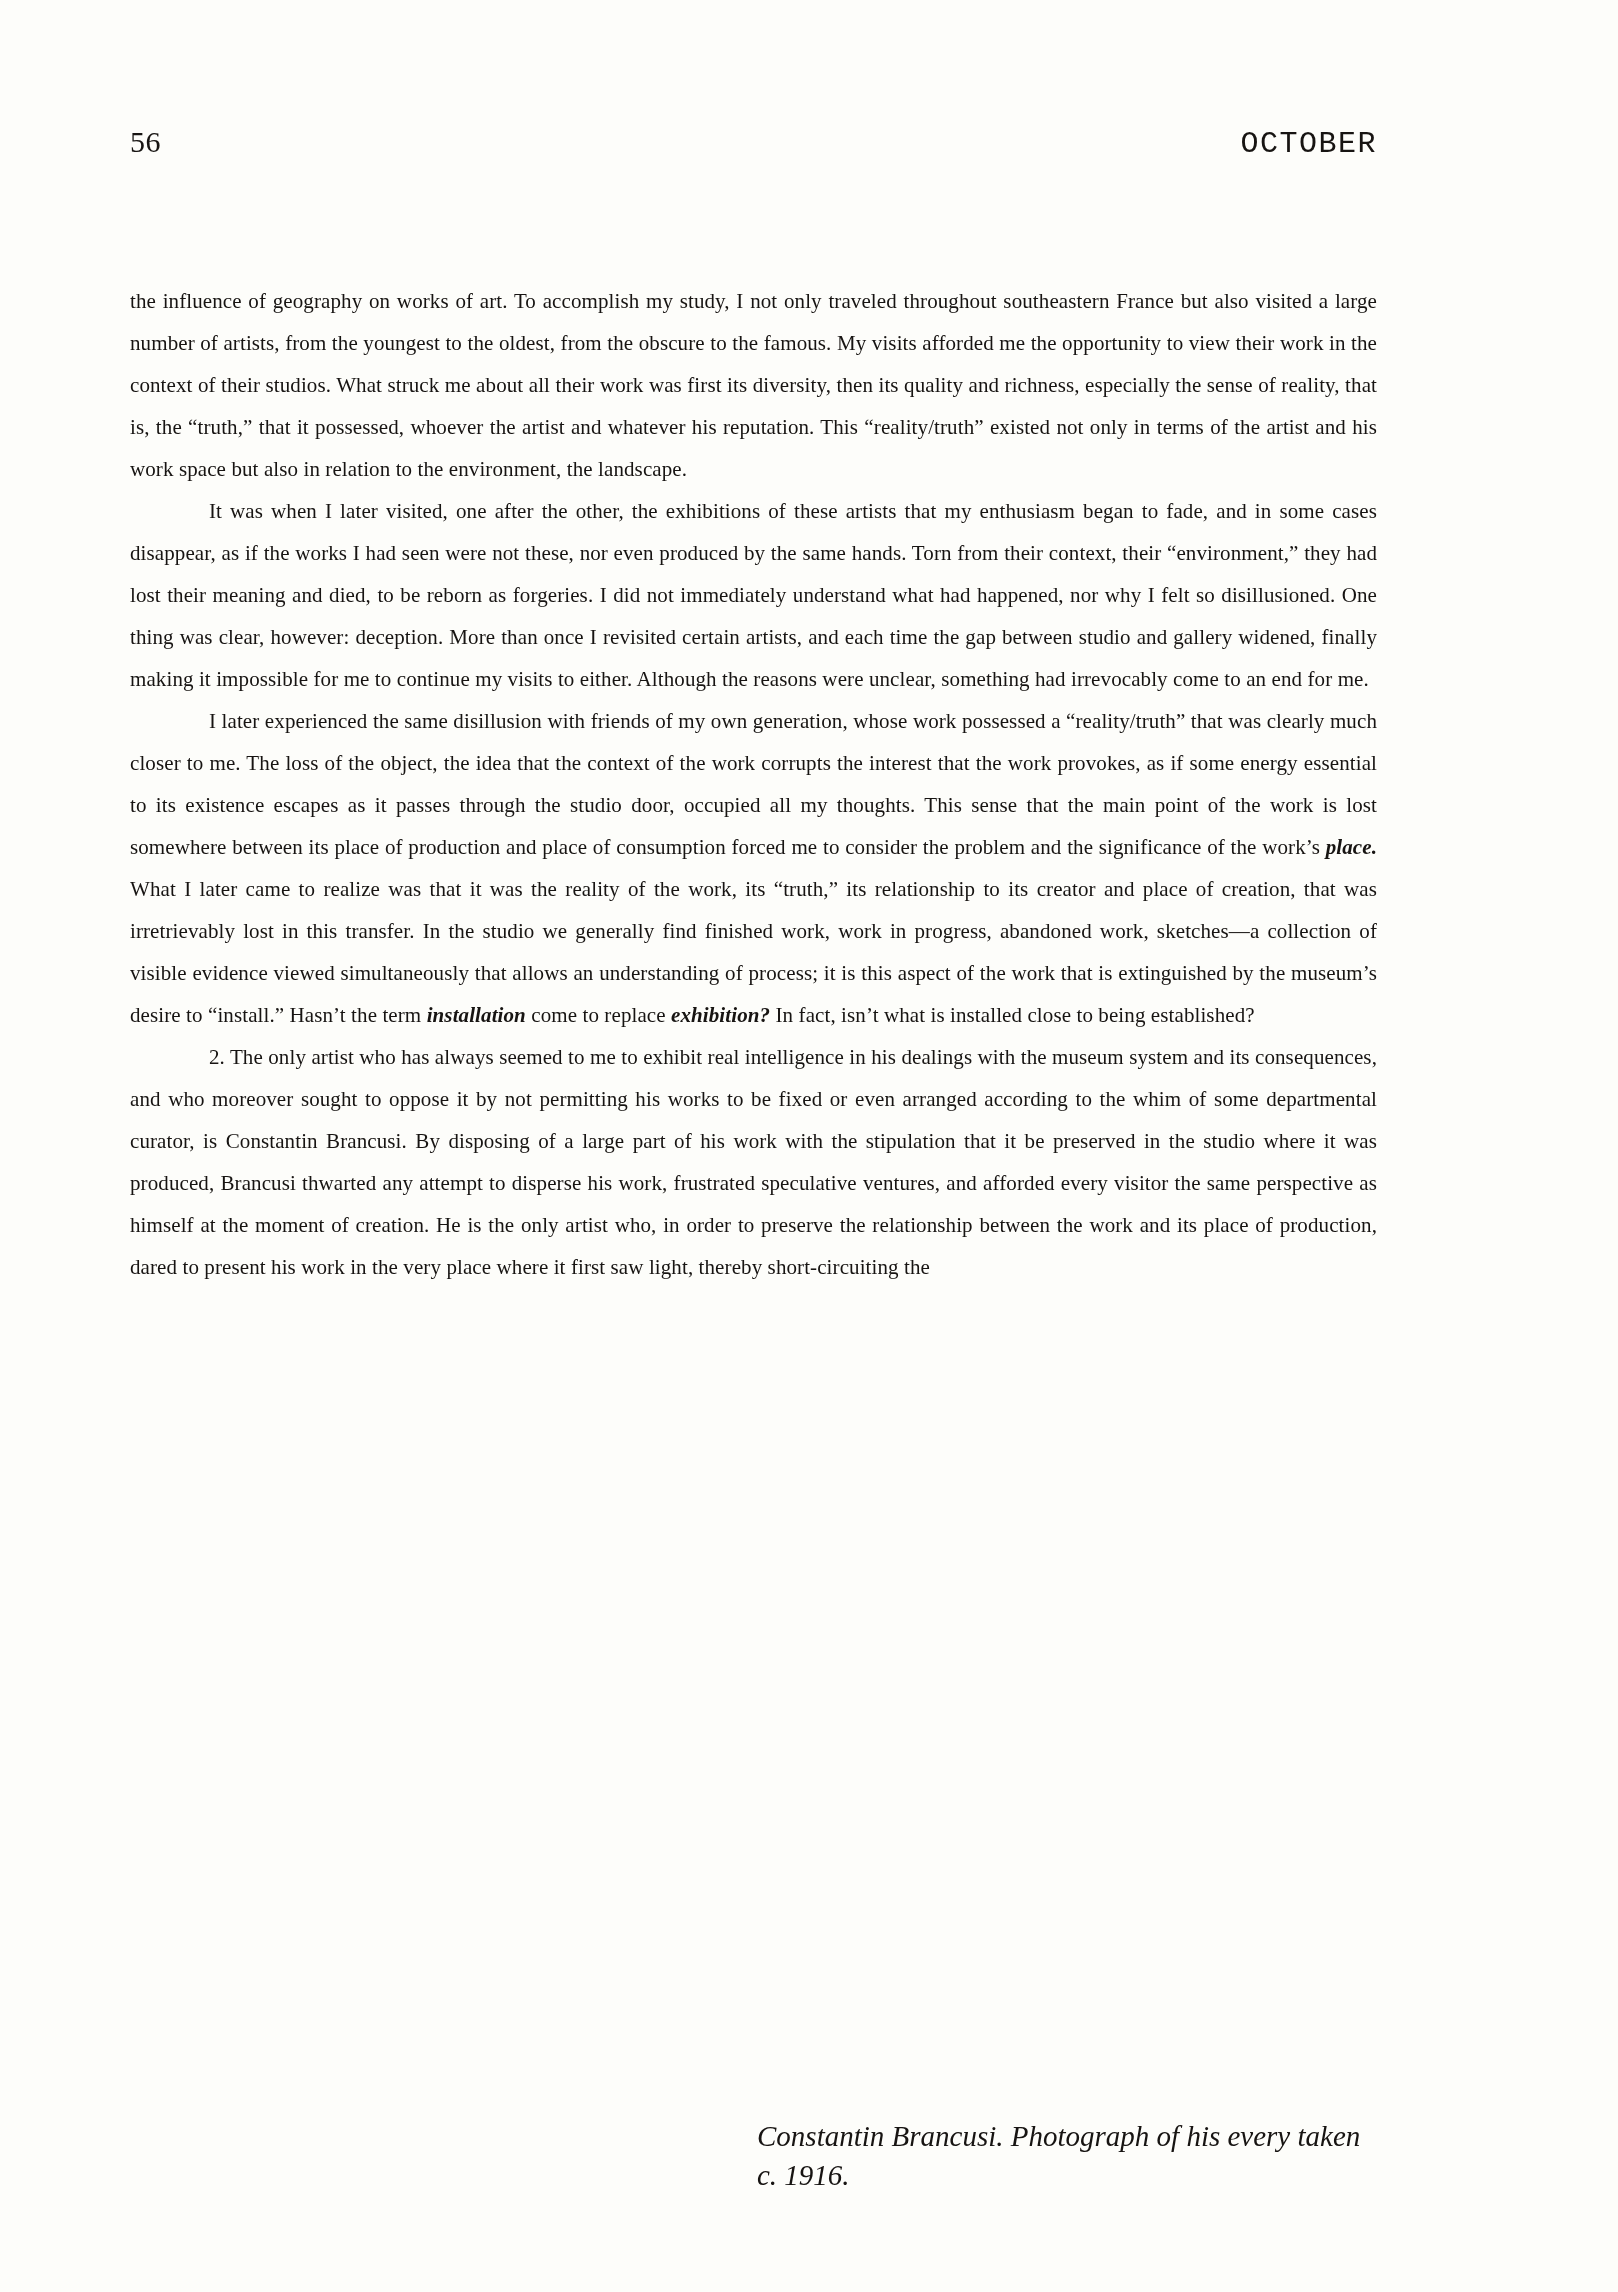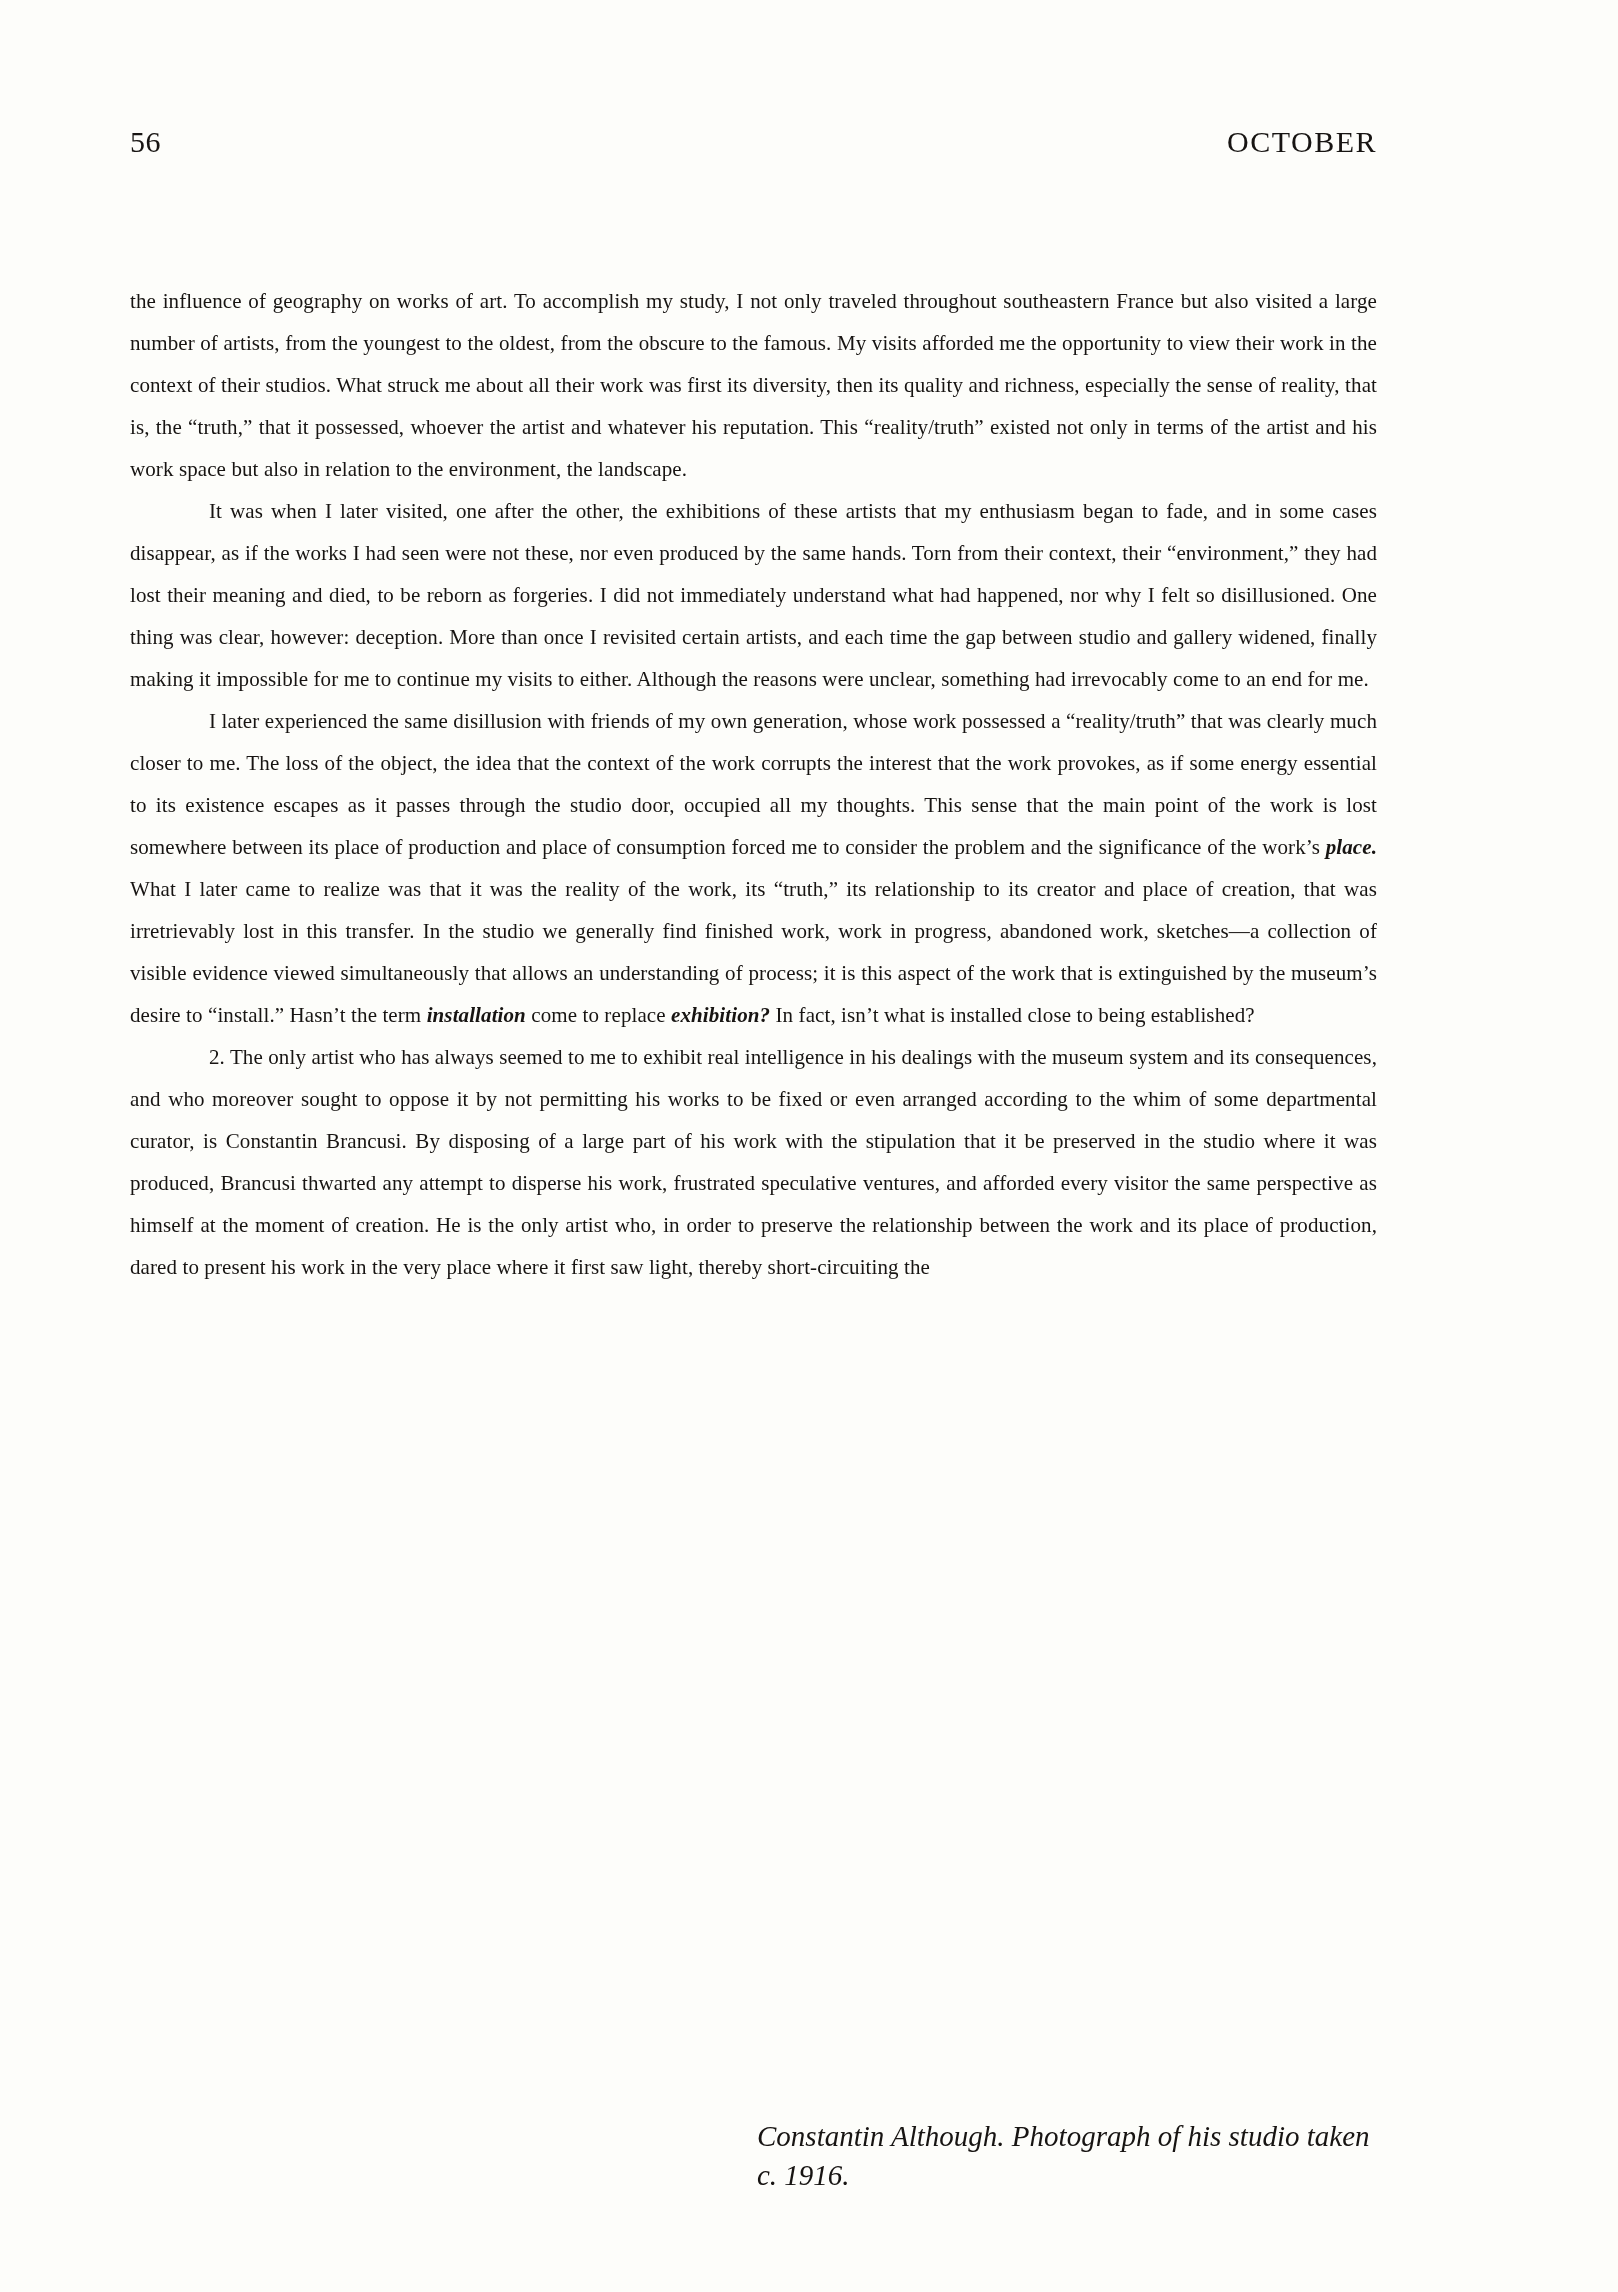--- a/index.html
+++ b/index.html
@@ -25,20 +25,21 @@
     display: flex;
     justify-content: space-between;
     align-items: baseline;
     font-size: 30px;
   }
   .page-number {
     letter-spacing: 0.5px;
   }
   .journal-title {
     letter-spacing: 1.5px;
+    font-family: Liberation Mono, monospace;
   }
   .body-text {
     position: absolute;
     top: 280px;
     left: 130px;
     width: 1247px;
     font-size: 21px;
     line-height: 42px;
     text-align: justify;
     letter-spacing: 0.1px;
@@ -76,18 +77,18 @@
   </div>
 
   <div class="body-text">
       <p class=""><span>the influence of geography on works of art. To accomplish my study, I not only traveled throughout southeastern France but also visited a large number of artists, from the youngest to the oldest, from the obscure to the famous. My visits afforded me the opportunity to view their work in the context of their studios. What struck me about all their work was first its diversity, then its quality and richness, especially the sense of reality, that is, the “truth,” that it possessed, whoever the artist and whatever his reputation. This “reality/truth” existed not only in terms of the artist and his work space but also in relation to the environment, the landscape.</span></p>
       <p class="indent"><span>It was when I later visited, one after the other, the exhibitions of these artists that my enthusiasm began to fade, and in some cases disappear, as if the works I had seen were not these, nor even produced by the same hands. Torn from their context, their “environment,” they had lost their meaning and died, to be reborn as forgeries. I did not immediately understand what had happened, nor why I felt so disillusioned. One thing was clear, however: deception. More than once I revisited certain artists, and each time the gap between studio and gallery widened, finally making it impossible for me to continue my visits to either. Although the reasons were unclear, something had irrevocably come to an end for me.</span></p>
       <p class="indent"><span>I later experienced the same disillusion with friends of my own generation, whose work possessed a “reality/truth” that was clearly much closer to me. The loss of the object, the idea that the context of the work corrupts the interest that the work provokes, as if some energy essential to its existence escapes as it passes through the studio door, occupied all my thoughts. This sense that the main point of the work is lost somewhere between its place of production and place of consumption forced me to consider the problem and the significance of the work’s </span><em>place.</em><span> What I later came to realize was that it was the reality of the work, its “truth,” its relationship to its creator and place of creation, that was irretrievably lost in this transfer. In the studio we generally find finished work, work in progress, abandoned work, sketches—a collection of visible evidence viewed simultaneously that allows an understanding of process; it is this aspect of the work that is extinguished by the museum’s desire to “install.” Hasn’t the term </span><em>installation</em><span> come to replace </span><em>exhibition?</em><span> In fact, isn’t what is installed close to being established?</span></p>
       <p class="indent"><span>2. The only artist who has always seemed to me to exhibit real intelligence in his dealings with the museum system and its consequences, and who moreover sought to oppose it by not permitting his works to be fixed or even arranged according to the whim of some departmental curator, is Constantin Brancusi. By disposing of a large part of his work with the stipulation that it be preserved in the studio where it was produced, Brancusi thwarted any attempt to disperse his work, frustrated speculative ventures, and afforded every visitor the same perspective as himself at the moment of creation. He is the only artist who, in order to preserve the relationship between the work and its place of production, dared to present his work in the very place where it first saw light, thereby short-circuiting the</span></p>
     </div>
 
   <div class="figure-caption">
-    <div>Constantin Although. Photograph of his studio taken</div>
+    <div>Constantin Brancusi. Photograph of his every taken</div>
     <div>c. 1916.</div>
   </div>
 
 </div>
 
 
 </body></html>

